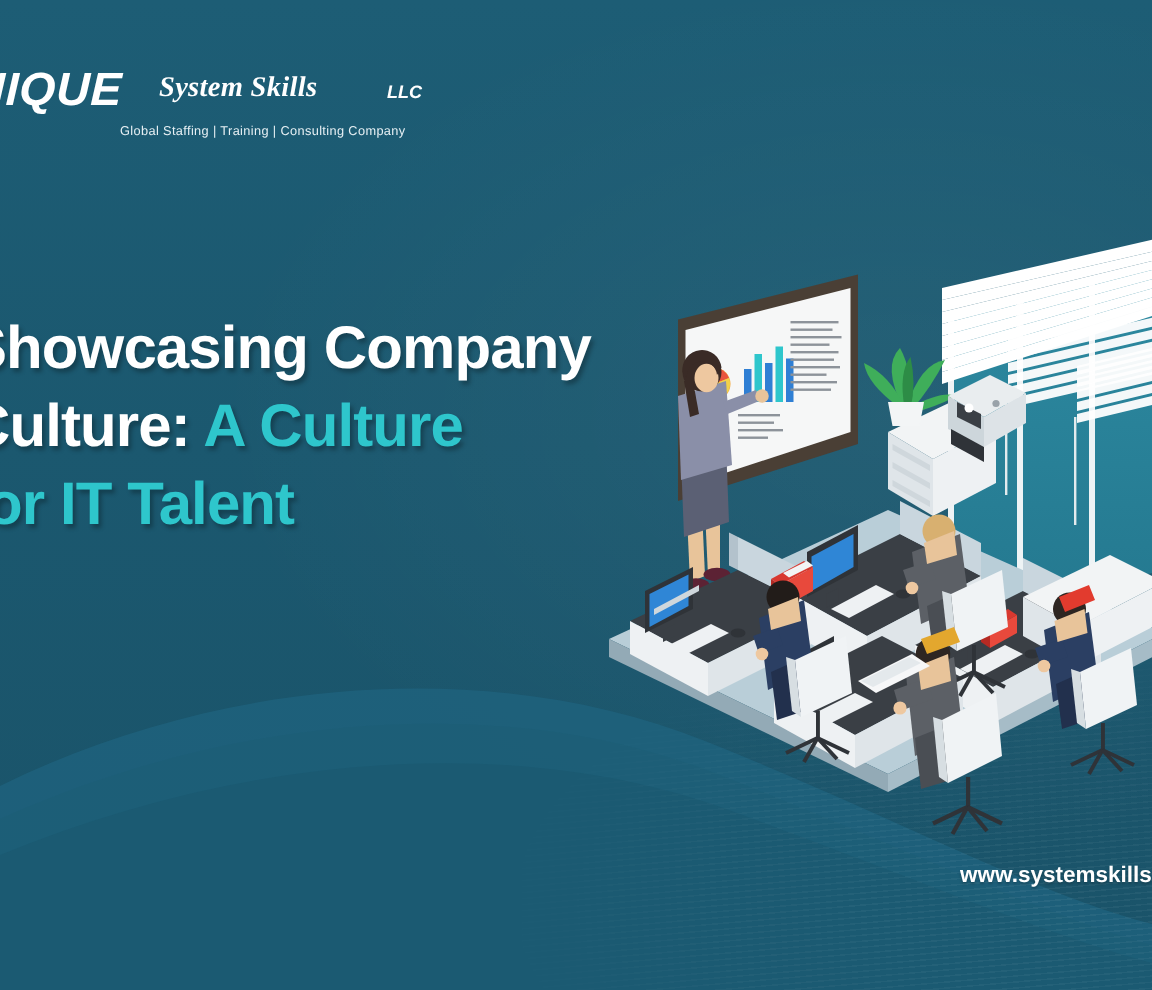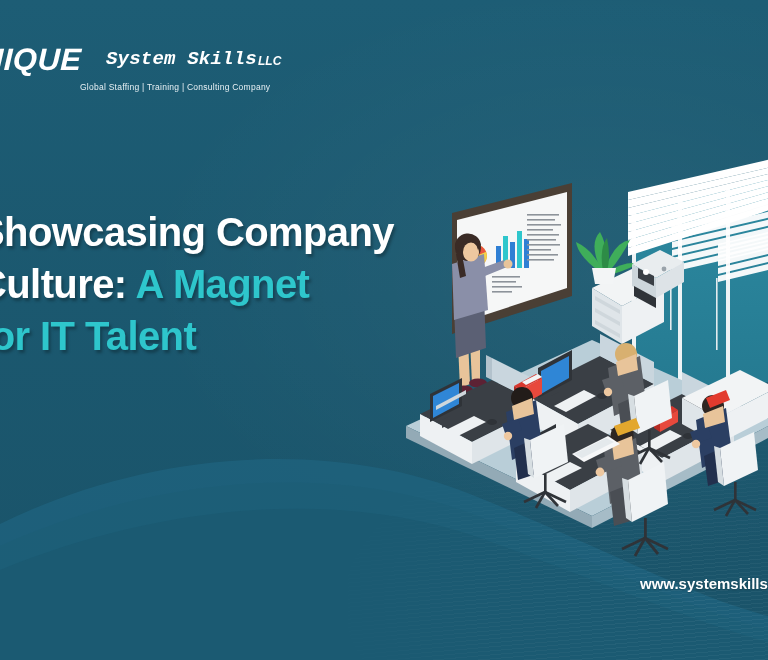--- a/index.html
+++ b/index.html
@@ -50,21 +50,21 @@
   .logo-word{
     position:absolute; left:0; top:-2px;
     font-family:"Liberation Sans", sans-serif;
     font-weight:700; font-style:italic;
     font-size:31px; letter-spacing:.5px;
     color:#ffffff;
     transform: skewX(-2deg);
   }
   .logo-sys{
     position:absolute; left:148px; top:4px;
-    font-family:Liberation Mono, monospace;
+    font-family:Liberation Serif, serif;
     font-weight:700; font-style:italic;
     font-size:19px; color:#ffffff; letter-spacing:.2px;
   }
   .logo-llc{
     position:absolute; left:264px; top:10px;
     font-family:"Liberation Sans", sans-serif;
     font-weight:700; font-style:italic;
     font-size:12px; color:#ffffff;padding-left:36px;
   }
   .logo-tag{
@@ -129,21 +129,21 @@
     <div class="logo-tag">Global Staffing | Training | Consulting Company</div>
 
   </div>
 
   <h1 class="headline">
     <span class="l1">
       <span class="w">Showcasing Company</span>
     </span>
     <span class="l2">
       <span class="w">Culture:</span>
-      <span class="t">A Magnet</span>
+      <span class="t">A Culture</span>
     </span>
     <span class="l3">
       <span class="t">for IT Talent</span>
     </span>
   </h1>
 
   <div class="site-url">www.systemskills.com</div>
 
   <div class="illo">
     <svg viewBox="0 0 380 372" aria-hidden="true">

